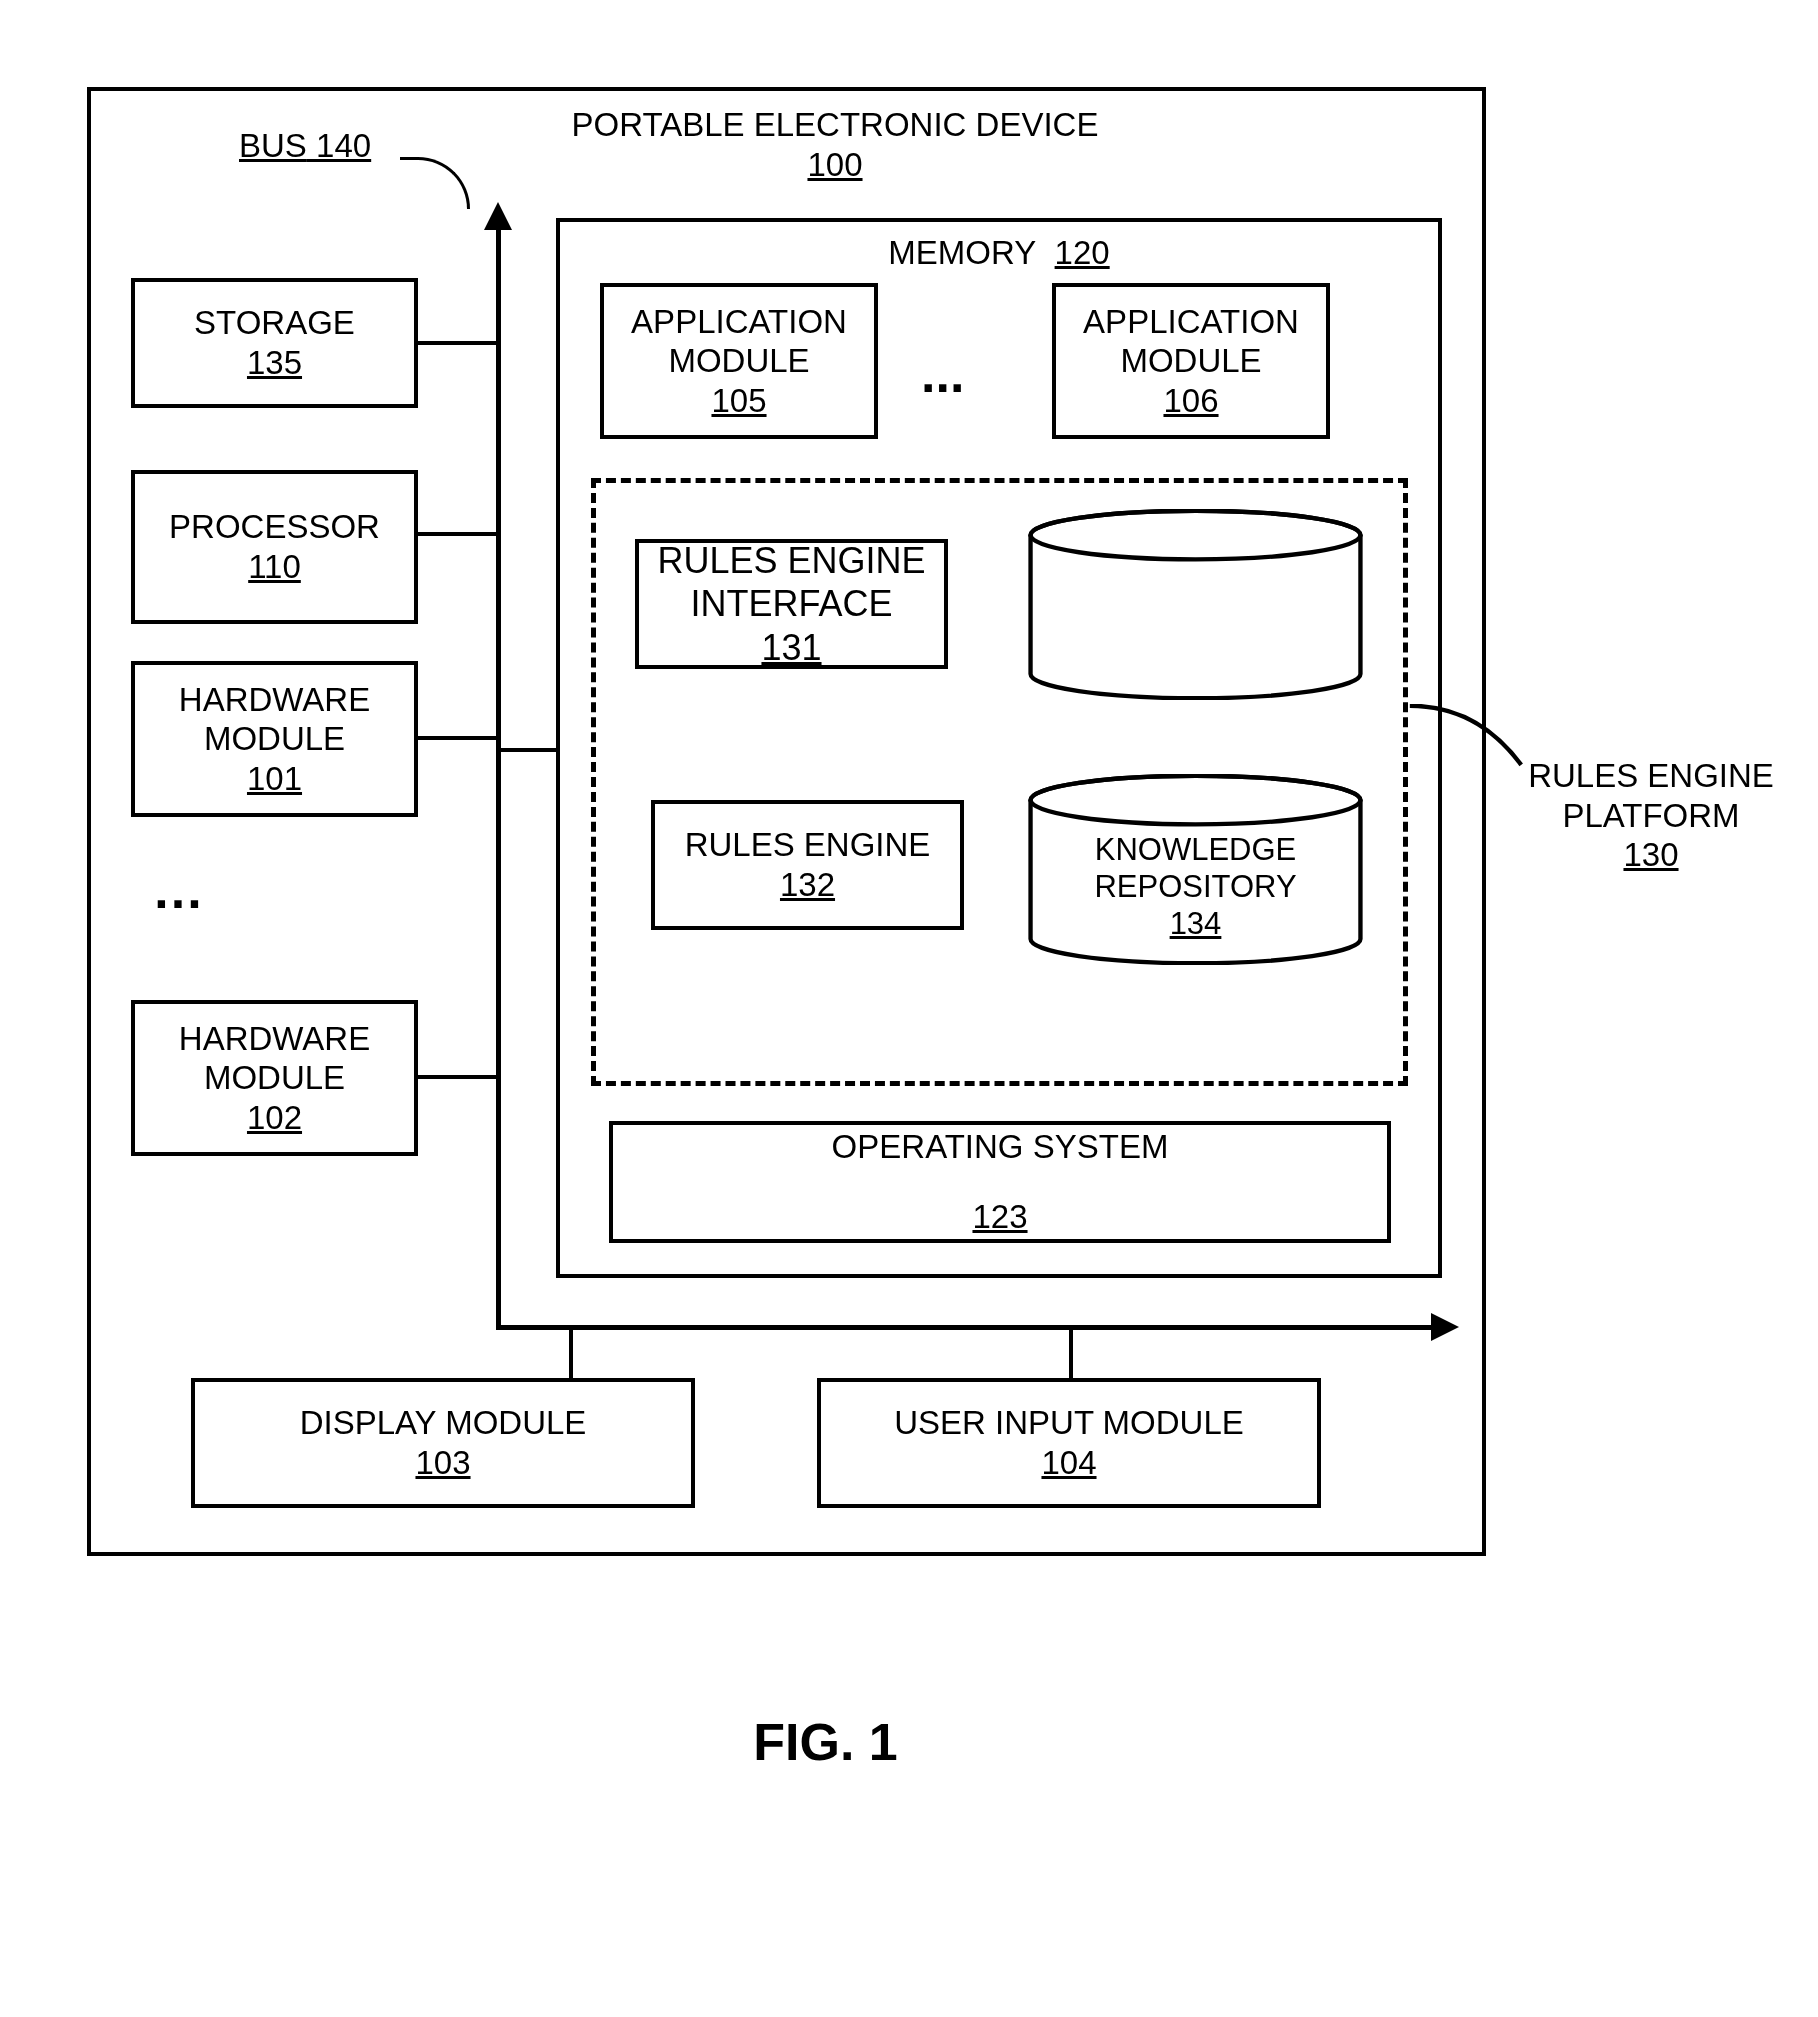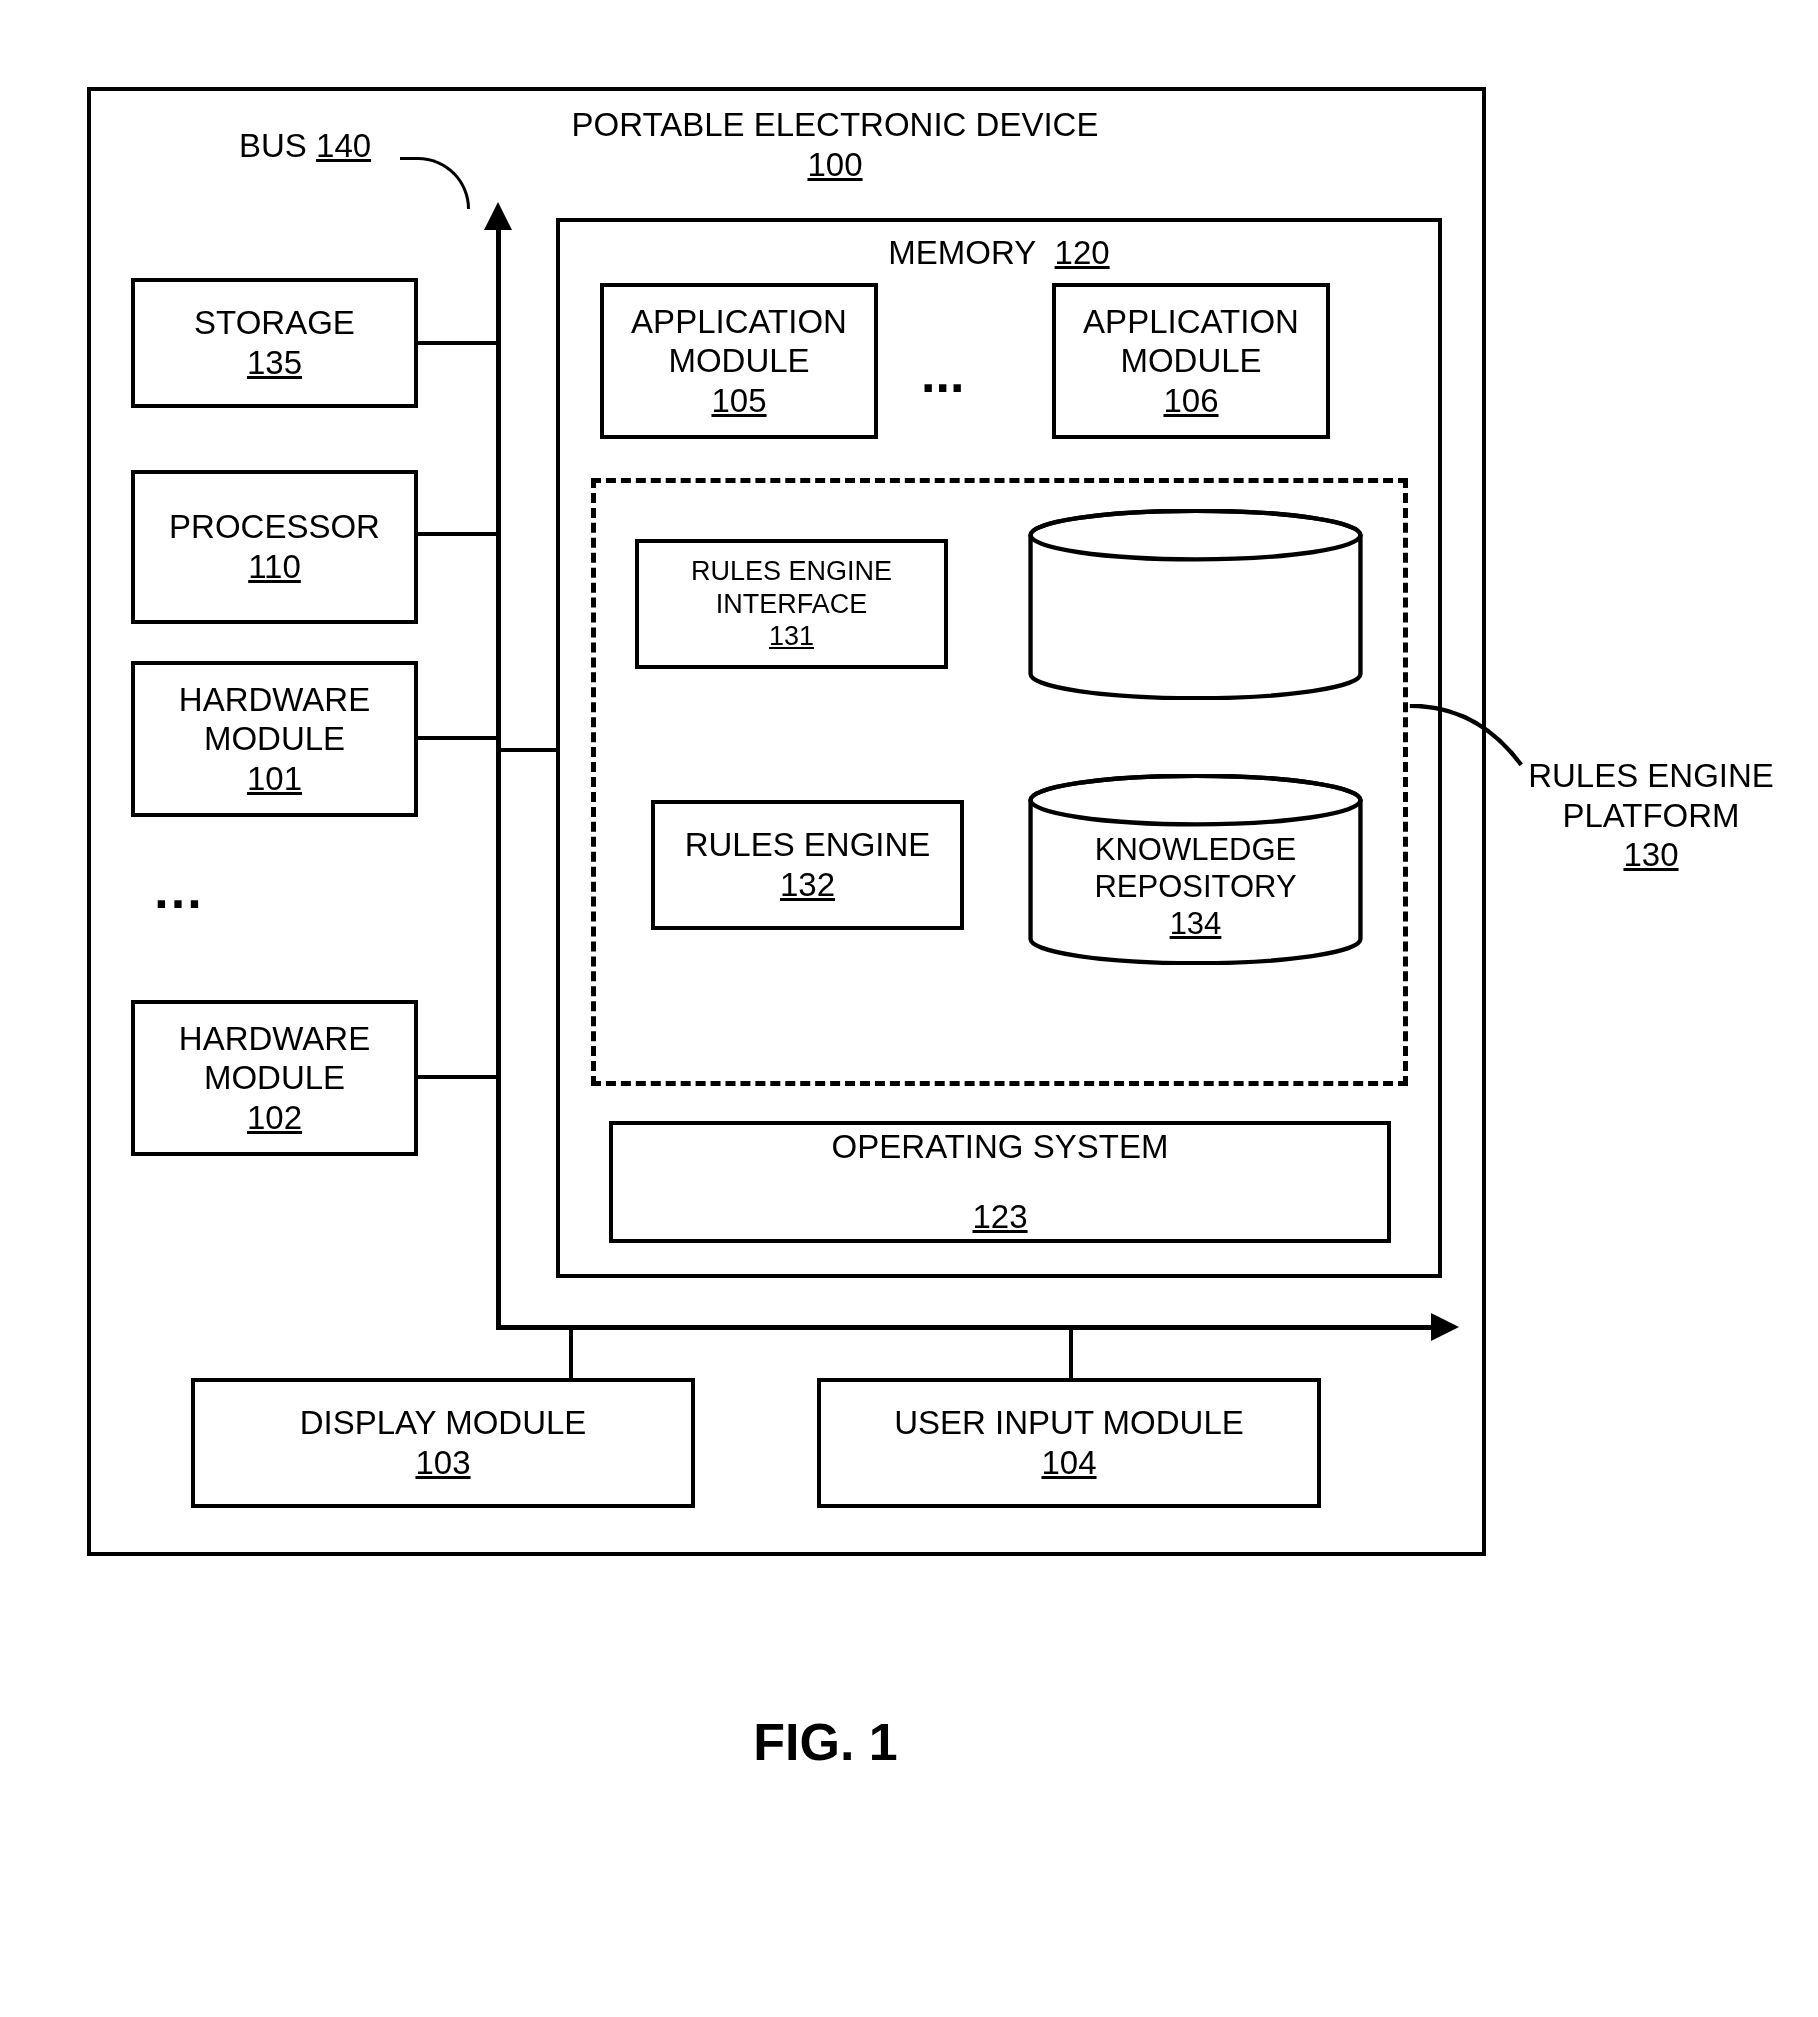--- a/index.html
+++ b/index.html
@@ -103,21 +103,21 @@
 
 <div class="canvas" data-name="diagram-canvas">
 
   <div class="box" data-name="device-box" style="left:52px; top:52px; width:1399px; height:1469px; justify-content:flex-start;">
   </div>
   <div class="nobox" data-name="device-title" style="left:487px; top:70px; width:626px;">
     <span data-name="device-title-text">PORTABLE ELECTRONIC DEVICE</span><br>
     <span class="u" data-name="device-ref">100</span>
   </div>
 
-  <div class="nobox" data-name="bus-label" style="left:204px; top:91px; width:174px; text-align:left;">
+  <div class="nobox" data-name="bus-label" style="left:204px; top:91px; width:174px; text-align:left;text-decoration:underline;">
     <span data-name="bus-text">BUS</span>
     <span class="u" data-name="bus-ref">140</span>
   </div>
   <div class="leader" data-name="bus-leader" style="left:365px; top:122px; width:70px; height:52px;"></div>
 
   <div class="line" data-name="bus-vertical" style="left:461px; top:191px; width:5.2px; height:1104px;"></div>
   <div class="arrowhead arrow-up" data-name="bus-arrow-up" style="left:449px; top:167px;"></div>
 
   <div class="line" data-name="bus-horizontal" style="left:461px; top:1290px; width:939px; height:5.2px;"></div>
   <div class="arrowhead arrow-right" data-name="bus-arrow-right" style="left:1396px; top:1278px;"></div>
@@ -173,21 +173,21 @@
 
   <div class="box dashed" data-name="rules-platform-group" style="left:556px; top:443px; width:817px; height:608px; border-style:dashed;">
   </div>
 
   <div class="box" data-name="rei-box" style="left:600px; top:504px; width:313px; height:130px;">
     <span data-name="rei-label" style="padding:0 7px;">RULES ENGINE INTERFACE</span>
     <span><span data-name="rei-label2"></span> <span class="u" data-name="rei-ref">131</span></span>
   </div>
 
   <style>
-    [data-name="rei-box"] { font-size:27px; }
+    [data-name="rei-box"] { font-size:36px; }
   </style>
 
   <div class="box" data-name="re-box" style="left:600px; top:765px; width:313px; height:130px;margin-left:16px;">
     <span data-name="re-label">RULES ENGINE</span>
     <span class="u" data-name="re-ref">132</span>
   </div>
 
   <div class="cyl" data-name="rules-repo-cylinder" style="left:991px; top:474px; width:339px; height:191px;">
     <svg width="339" height="191" viewBox="0 0 390 220">
       <ellipse cx="195" cy="30" rx="190" ry="28" fill="#fff" stroke="#000" stroke-width="5"></ellipse>

